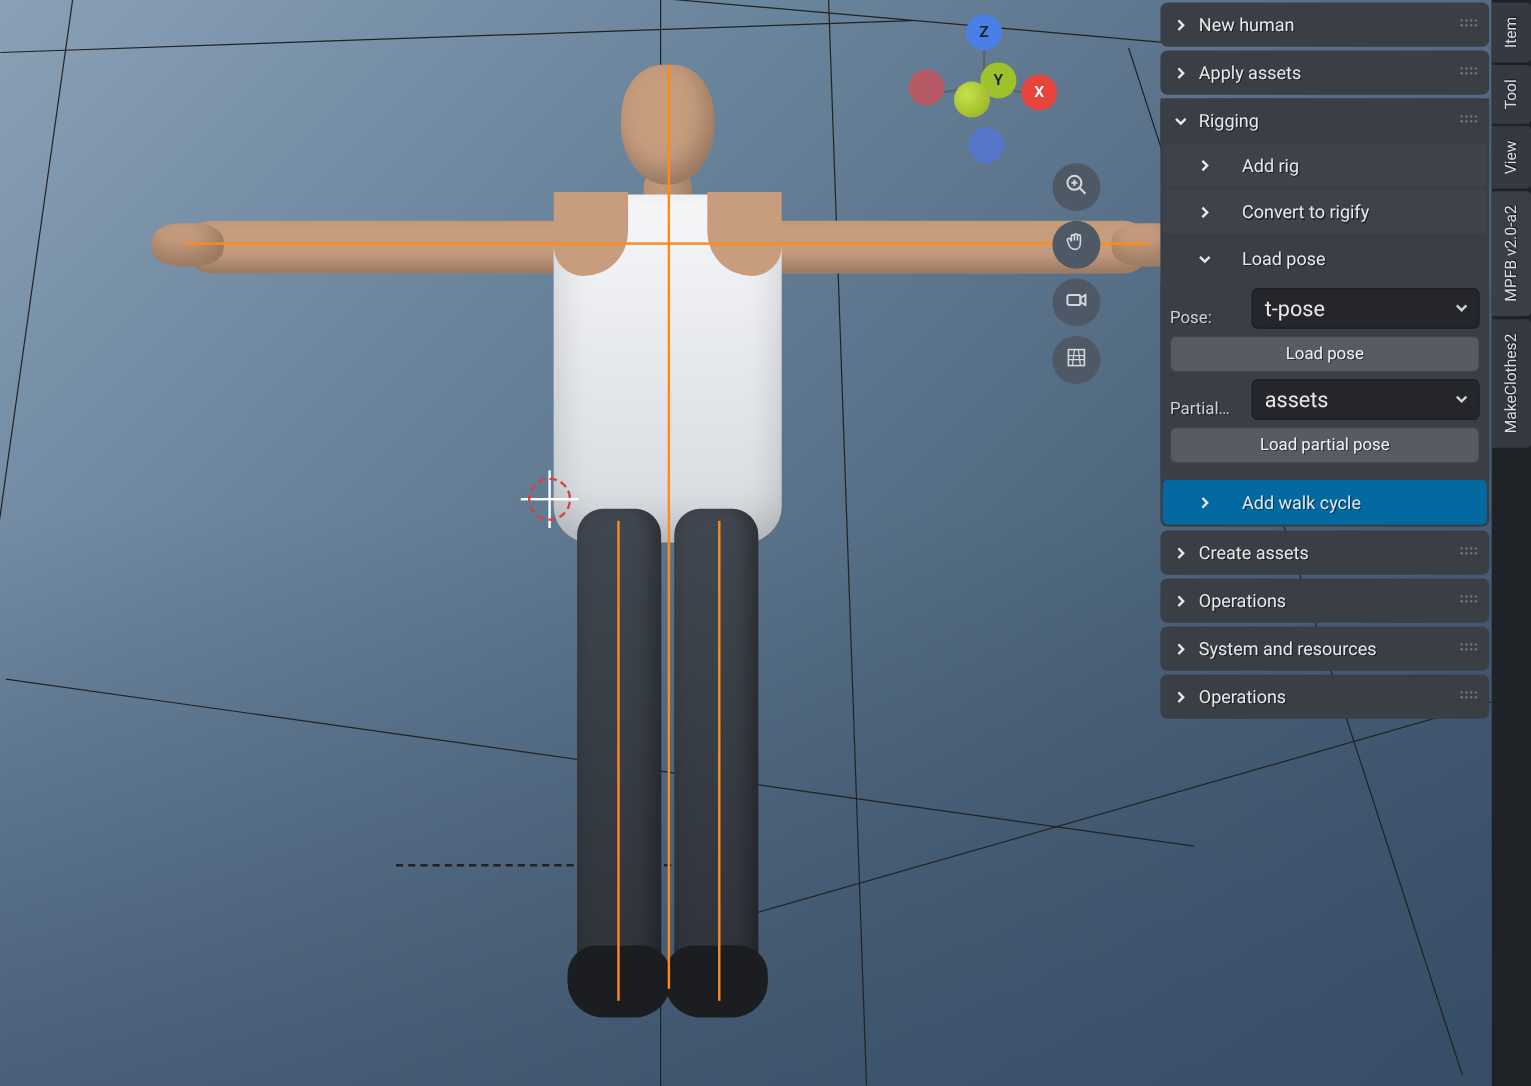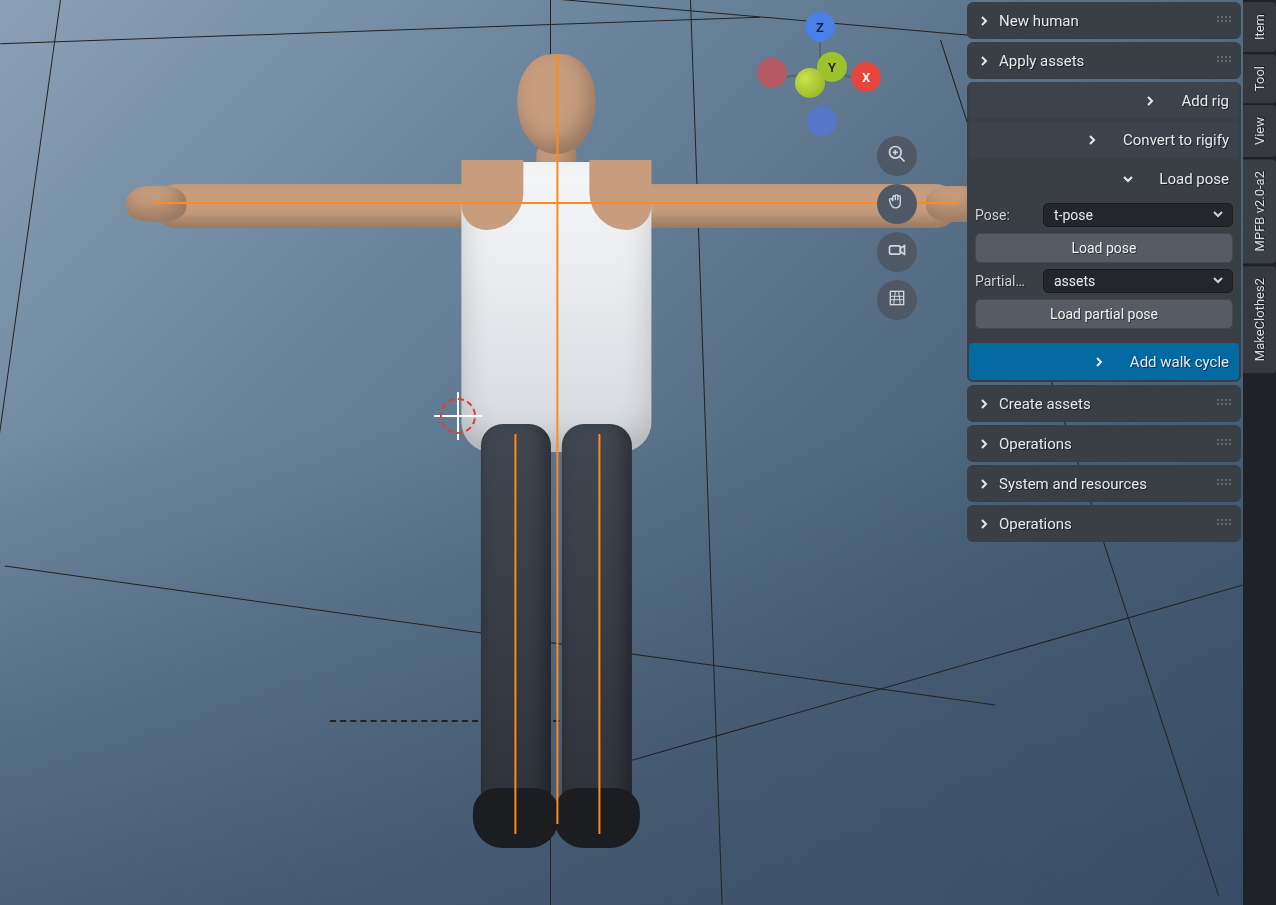--- a/index.html
+++ b/index.html
@@ -118,30 +118,30 @@
   .section-header.open { background:#3a3e45; }
   .chev { width:14px; display:inline-flex; justify-content:center; color:#e7e9ec;}
   .chev svg{ width:12px; height:12px; fill:none; stroke:#e7e9ec; stroke-width:2;}
   .grip {
     position:absolute; right:8px; top:50%; transform:translateY(-50%); width:16px; height:10px;
     display:grid; grid-template-columns: repeat(4,2px); grid-template-rows: repeat(2,2px); gap:2px;
   }
   .grip span{ background:#72777f; width:2px; height:2px; border-radius:1px; display:block;}
   .sub-item{
     display:flex; align-items:center; height:37px; padding: 0 10px 0 28px; gap:24px;
-    text-shadow: 1px 1px 0 rgba(0,0,0,0.5); background:#3e434b; margin: 0 2px 2px 2px; border-radius:4px;justify-content:flex-end;
+    text-shadow: 1px 1px 0 rgba(0,0,0,0.5); background:#3e434b; margin: 0 2px 2px 2px; border-radius:4px;
   }
   .sub-item.light{ background:#0369a1;}
   .sub-item.open{ background:#3a3e45;}
   .content-block{ background:#3a3e45; padding: 4px 8px 10px 8px; display:flex; flex-direction:column; gap:6px;}
   .form-row{ display:flex; align-items:center; gap:6px; }
-  .form-row .lbl{ width:62px; color:#cfd3d8; font-size:14px; text-shadow: 1px 1px 0 rgba(0,0,0,0.5);}
+  .form-row .lbl{ width:62px; color:#cfd3d8; font-size:14px; text-shadow: 1px 1px 0 rgba(0,0,0,0.5); margin-top: 16px;}
   .select{
-    flex:1; height:24px; background:#24262b; border:1px solid #1a1c20; border-radius:5px;
-    color:#e7e9ec; padding: 0 26px 0 10px; position:relative; display:flex; align-items:center; font-size:14px;
+    flex:1; height:34px; background:#24262b; border:1px solid #1a1c20; border-radius:5px;
+    color:#e7e9ec; padding: 0 26px 0 10px; position:relative; display:flex; align-items:center; font-size:18px;
   }
   .select .caret{ position:absolute; right:8px; top:50%; transform:translateY(-50%);}
   .wide-btn{
     height:30px; background:#565b64; border:1px solid #43474f; border-radius:5px;
     color:#f1f2f4; display:flex; align-items:center; justify-content:center; font-size:14px;
     text-shadow: 1px 1px 0 rgba(0,0,0,0.45);
   }
 
   
   .vtabs { position:absolute; right:0; top:0; width:33px; height:905px; background:#1f2226; display:flex; flex-direction:column; gap:2px; padding-top:2px;}
@@ -289,20 +289,38 @@
           <span></span>
           <span></span>
           <span></span>
           <span></span>
         </div>
     </div>
   </div>
 
 
   <div class="panel-section">
+    <div class="section-header open">
+      <span class="chev">
+          <svg viewBox="0 0 12 12">
+            <path d="M2 4l4 4 4-4"></path>
+          </svg>
+        </span>
+      <span>Rigging</span>
+      <div class="grip">
+          <span></span>
+          <span></span>
+          <span></span>
+          <span></span>
+          <span></span>
+          <span></span>
+          <span></span>
+          <span></span>
+        </div>
+    </div>
 
     <div class="sub-item">
       <span class="chev">
           <svg viewBox="0 0 12 12">
             <path d="M4 2l4 4-4 4"></path>
           </svg>
         </span>
       <span>Add rig</span>
     </div>
     <div class="sub-item">

